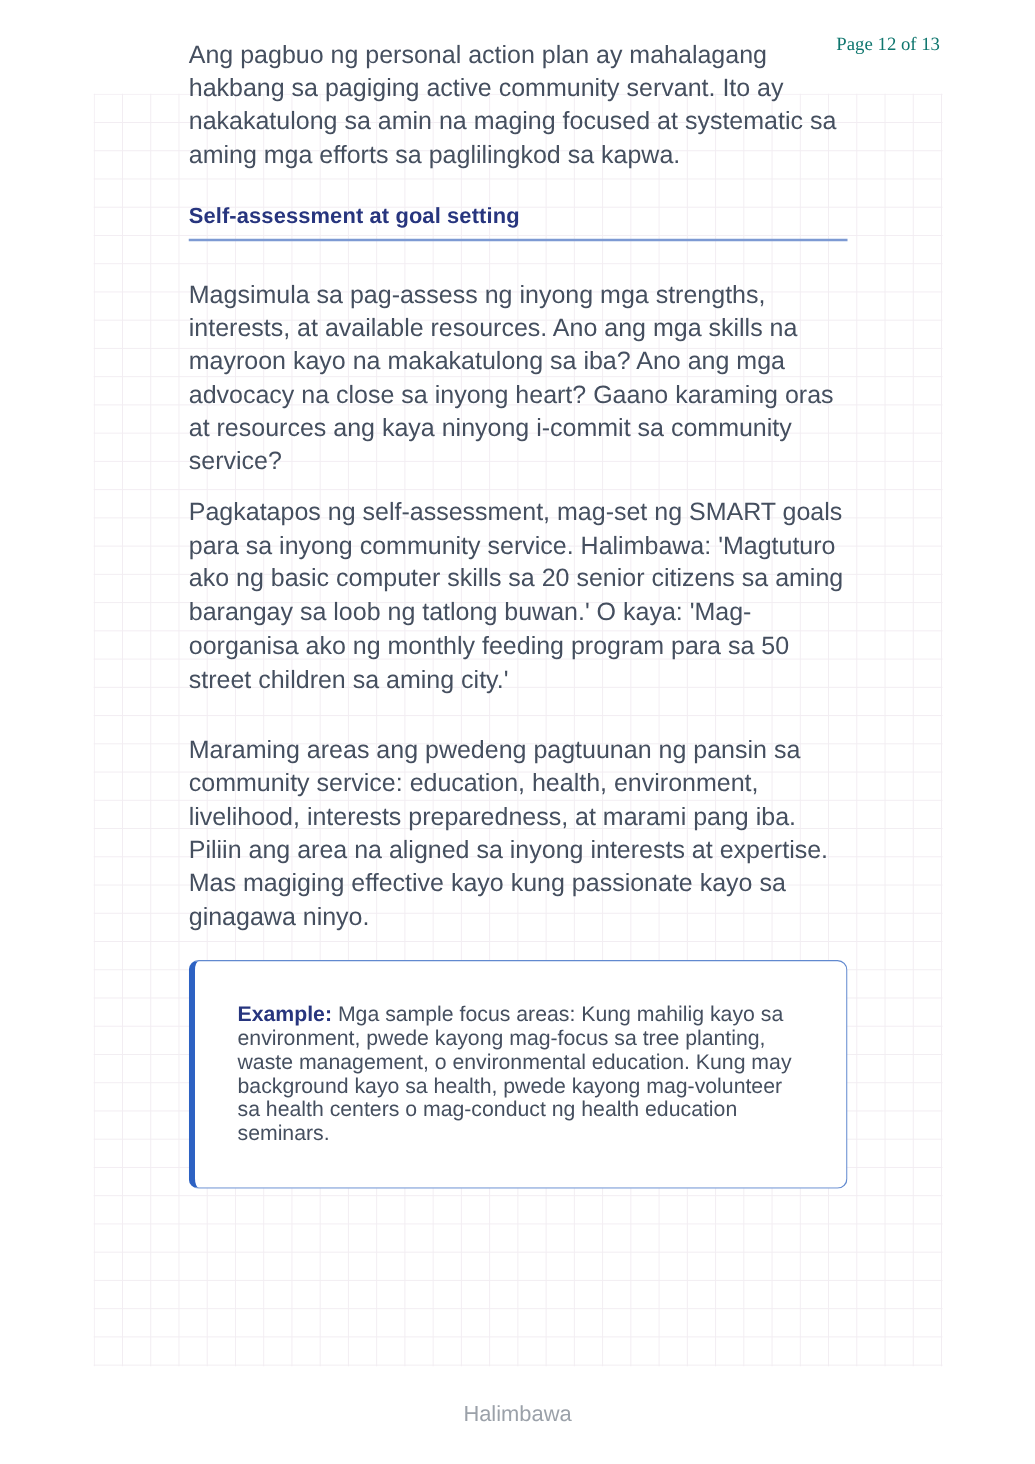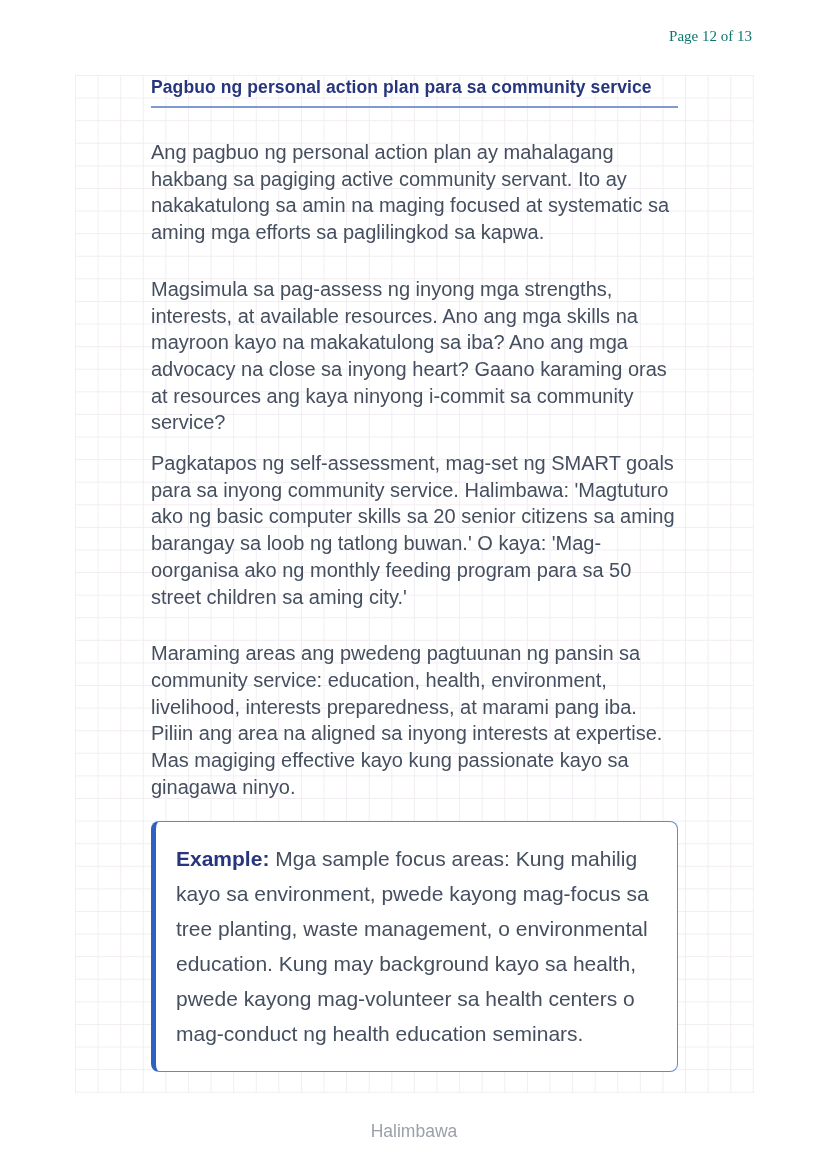--- a/index.html
+++ b/index.html
@@ -64,23 +64,23 @@
 
   .example-box {
     margin-top:21px;
     border:1.5px solid #6189cf;
     border-left:5px solid #2d62c3;
     border-radius:8px;
     padding:19px 22px 20px 20px;
     background:#ffffff;
   }
   .example-box p {
-    margin:0;
-    font-size:21px;
-    line-height:35px;
+    margin:14px;
+    font-size:17px;
+    line-height:19px;
     color:#454f5f;
   }
   .example-label {
     font-weight:700;
     color:#27357e;
   }
 
   .footer-brand {
     position:absolute;
     top:1121px; left:0;
@@ -92,24 +92,24 @@
 </style>
 </head>
 <body>
 
 <div class="grid-overlay"></div>
 
 <div class="page-number">Page 12 of 13</div>
 
 <div class="content">
 
-  <h2 class="section-heading" id="heading-1">Pagbuo ng personal action plan para sa community service</h2>
 
   <p class="body-paragraph" id="para-1">Ang pagbuo ng personal action plan ay mahalagang hakbang sa pagiging active community servant. Ito ay nakakatulong sa amin na maging focused at systematic sa aming mga efforts sa paglilingkod sa kapwa.</p>
 
+  <h2 class="section-heading" id="heading-2">Self-assessment at goal setting</h2>
 
   <p class="body-paragraph" id="para-2">Magsimula sa pag-assess ng inyong mga strengths, interests, at available resources. Ano ang mga skills na mayroon kayo na makakatulong sa iba? Ano ang mga advocacy na close sa inyong heart? Gaano karaming oras at resources ang kaya ninyong i-commit sa community service?</p>
 
   <p class="body-paragraph" id="para-3">Pagkatapos ng self-assessment, mag-set ng SMART goals para sa inyong community service. Halimbawa: 'Magtuturo ako ng basic computer skills sa 20 senior citizens sa aming barangay sa loob ng tatlong buwan.' O kaya: 'Mag-oorganisa ako ng monthly feeding program para sa 50 street children sa aming city.'</p>
 
 
   <p class="body-paragraph" id="para-4">Maraming areas ang pwedeng pagtuunan ng pansin sa community service: education, health, environment, livelihood, interests preparedness, at marami pang iba. Piliin ang area na aligned sa inyong interests at expertise. Mas magiging effective kayo kung passionate kayo sa ginagawa ninyo.</p>
 
   <div class="example-box">
     <p><span class="example-label">Example:</span> <span>Mga sample focus areas: Kung mahilig kayo sa environment, pwede kayong mag-focus sa tree planting, waste management, o environmental education. Kung may background kayo sa health, pwede kayong mag-volunteer sa health centers o mag-conduct ng health education seminars.</span></p>

